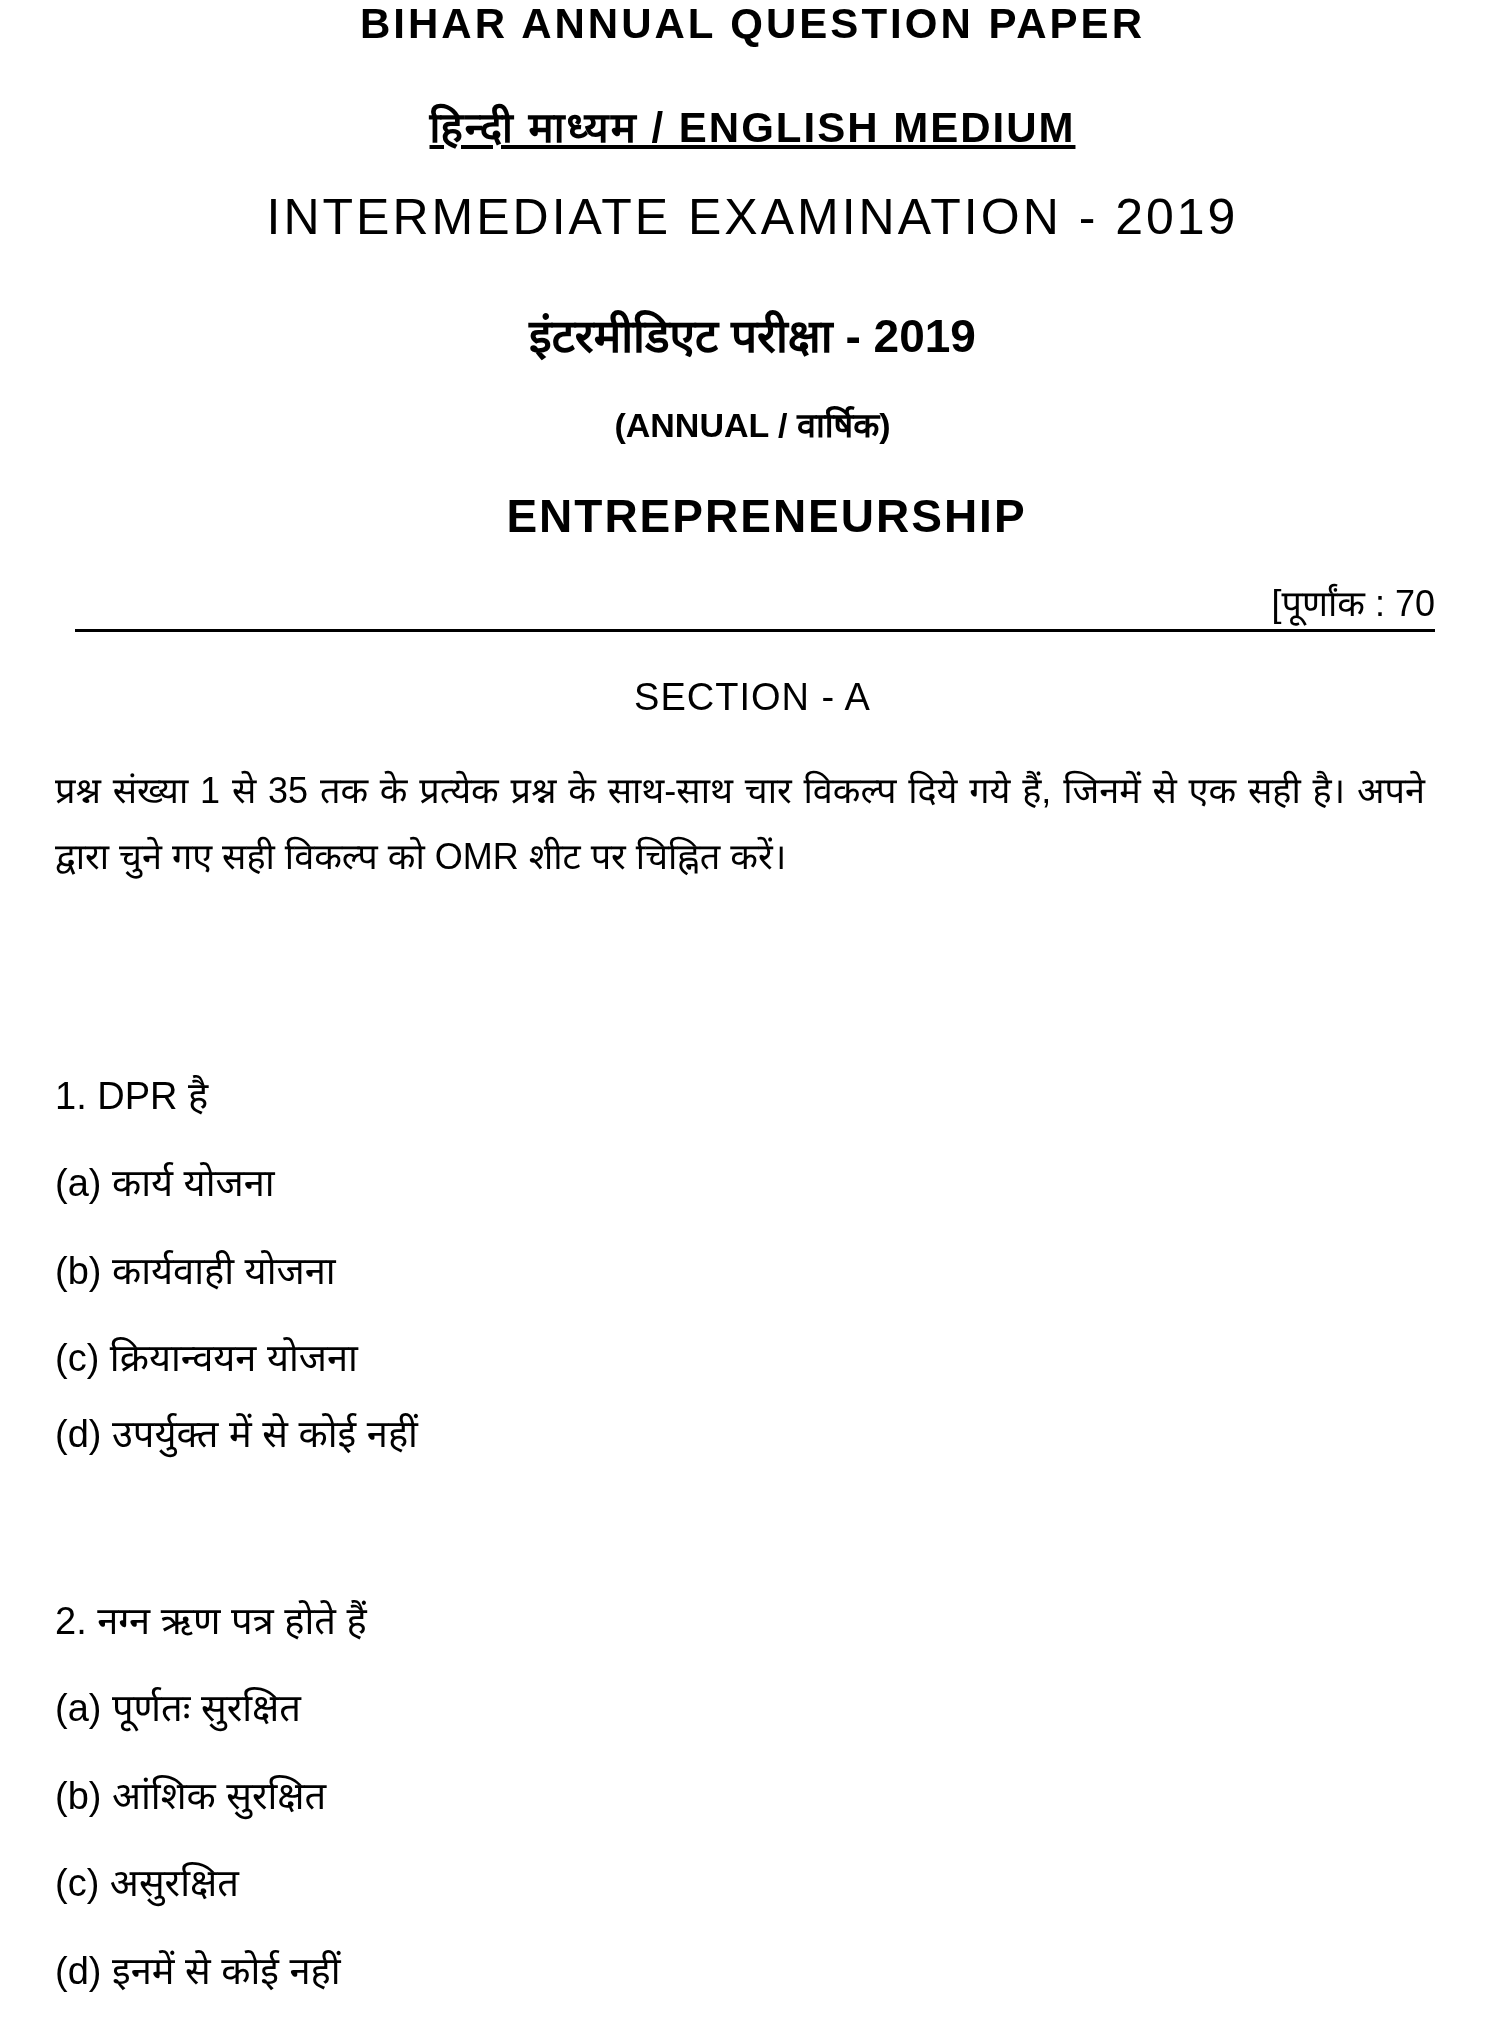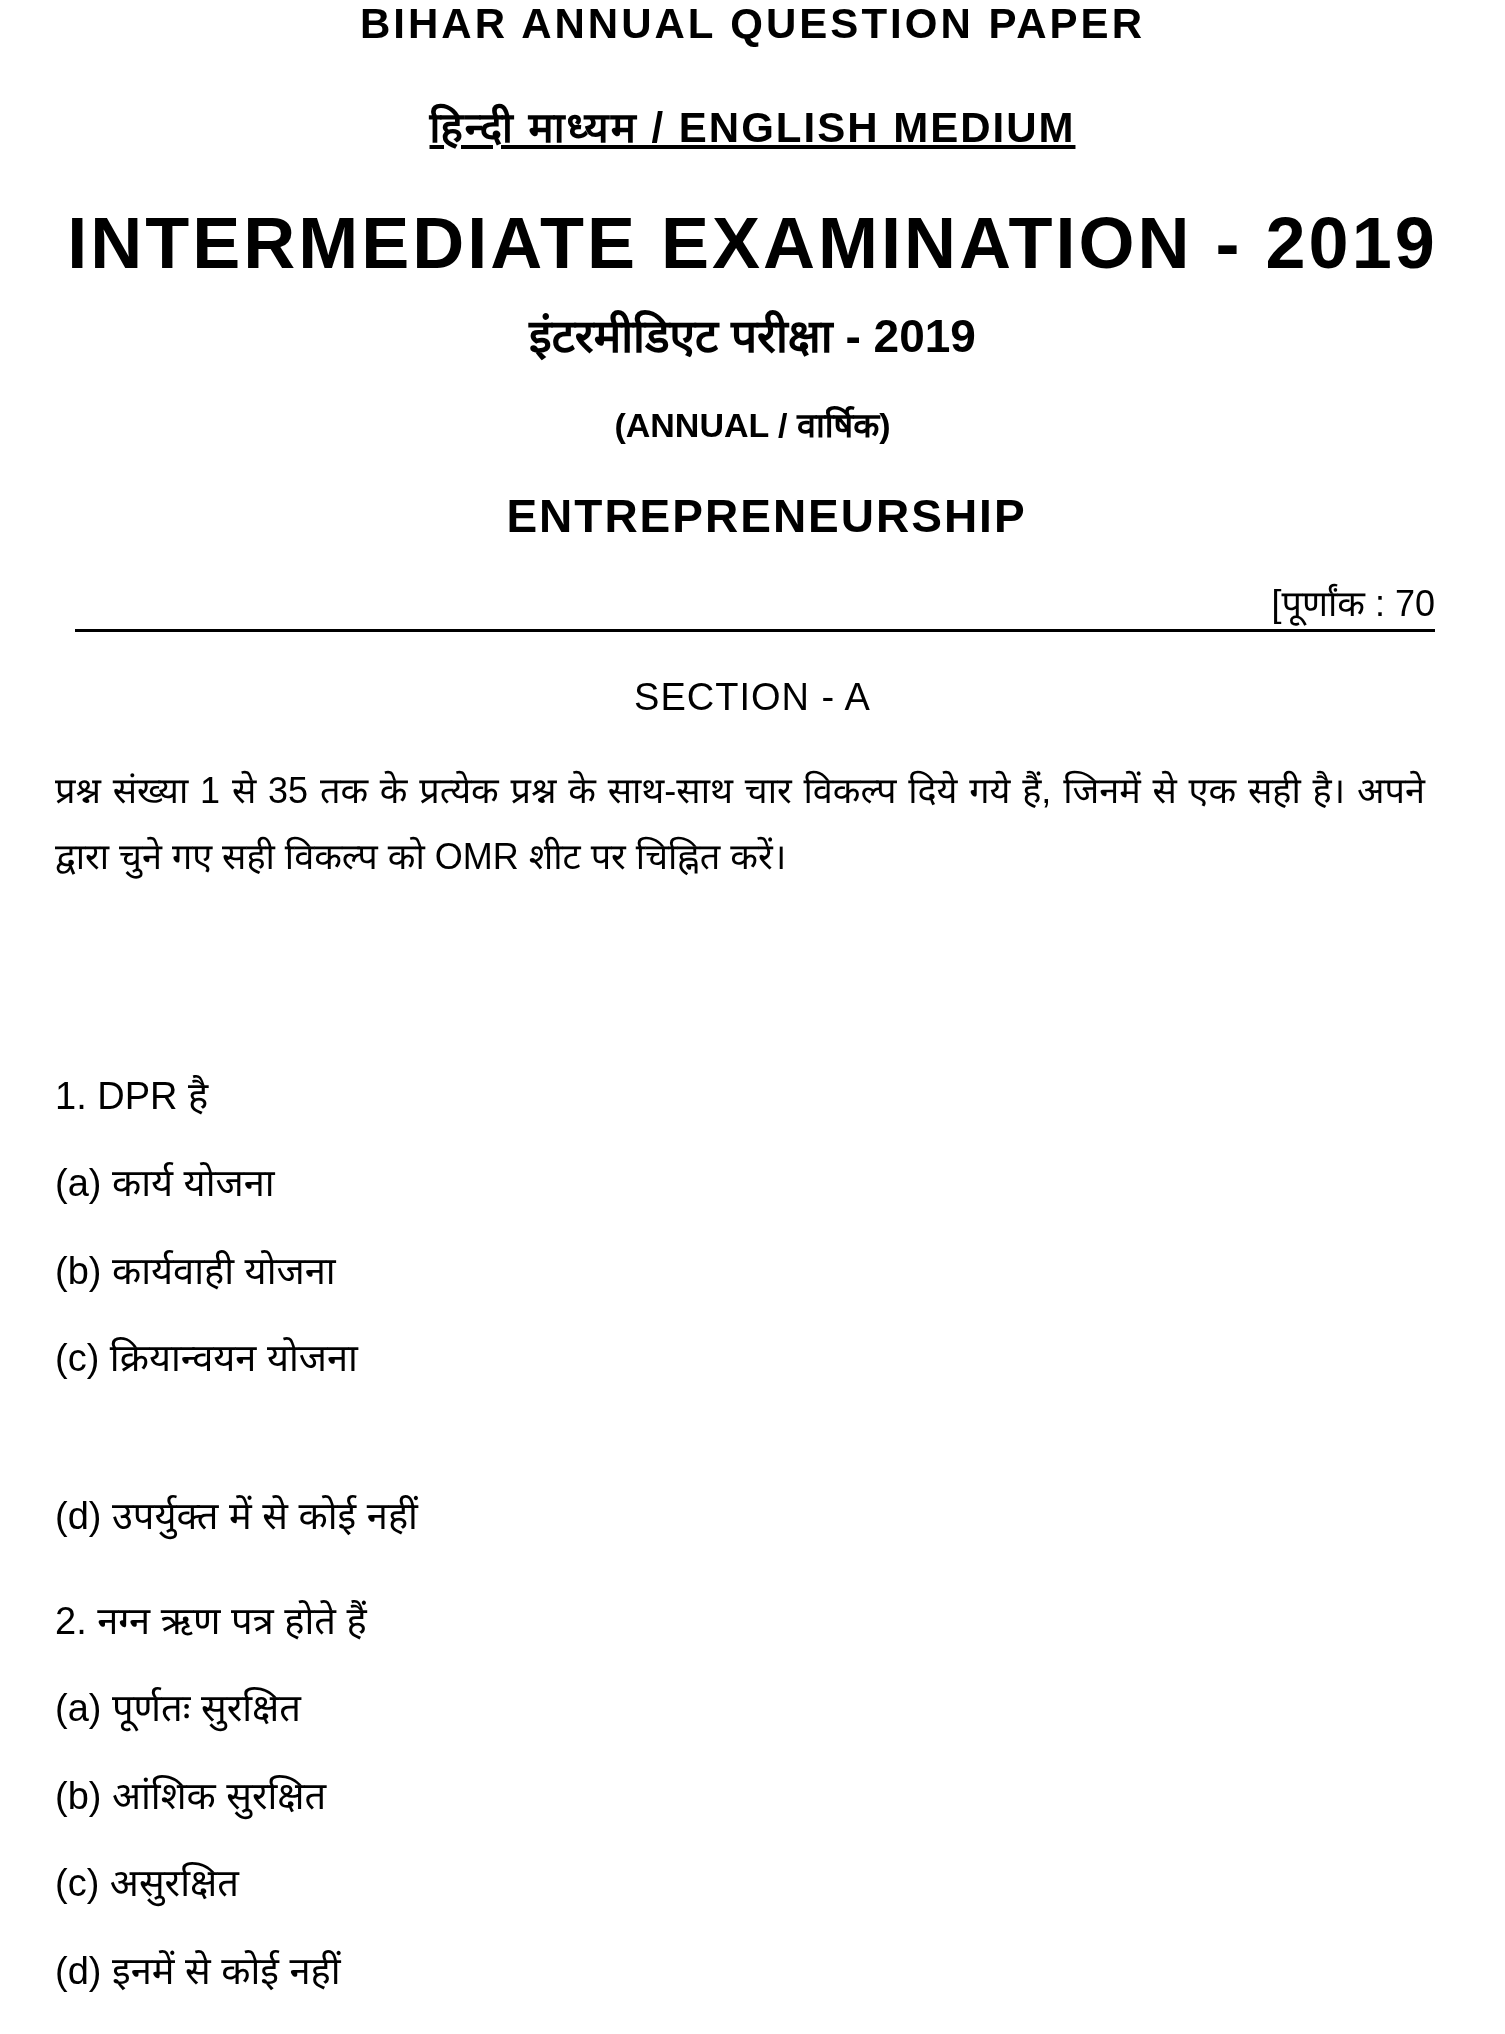--- a/index.html
+++ b/index.html
@@ -1,21 +1,21 @@
 <!DOCTYPE html>
 <html><head>
 <meta charset="utf-8">
 <style>
   html, body { margin: 0; padding: 0; background: #ffffff; }
   body { width: 1505px; height: 2034px; position: relative; overflow: hidden;
          font-family: "Liberation Sans", "DejaVu Sans", sans-serif; color: #000; }
   .c { position: absolute; left: 0; width: 1505px; text-align: center; white-space: nowrap; }
   .t1 { font-size: 42px; font-weight: bold; letter-spacing: 3px; top: 0px; }
   .t2 { font-size: 42px; font-weight: bold; letter-spacing: 2px; top: 97px; text-decoration: underline; }
-  .t3 { font-size: 72px; font-weight: bold; letter-spacing: 3px; top: 202px; }
+  .t3 { font-size: 50px; font-weight: normal; letter-spacing: 3px; top: 188px; }
   .t4 { font-size: 46px; font-weight: bold; top: 303px; }
   .t5 { font-size: 34px; font-weight: bold; top: 401px; }
   .t6 { font-size: 46px; font-weight: bold; letter-spacing: 2px; top: 489px; padding-left: 14px; }
   .time-row { position: absolute; left: 75px; width: 1360px; top: 585px; height: 44px;
               border-bottom: 3px solid #000; font-size: 36px; }
   .time-row .l { position: absolute; left: 0; bottom: 2px; }
   .time-row .r { position: absolute; right: 0; bottom: 2px; }
   .sec { font-size: 38px; top: 676px; letter-spacing: 1px; }
   .instr { position: absolute; left: 55px; width: 1370px; top: 758px; font-size: 36px;
            line-height: 66px; text-align: justify; text-align-last: left; }
@@ -35,19 +35,19 @@
   <span class="r">[पूर्णांक : 70</span>
 </div>
 
 <div class="c sec">SECTION - A</div>
 <div class="instr">प्रश्न संख्या 1 से 35 तक के प्रत्येक प्रश्न के साथ-साथ चार विकल्प दिये गये हैं, जिनमें से एक सही है। अपने द्वारा चुने गए सही विकल्प को OMR शीट पर चिह्नित करें।</div>
 
 <div class="q" style="top:1068px">1. DPR है</div>
 <div class="q" style="top:1155px">(a) कार्य योजना</div>
 <div class="q" style="top:1243px">(b) कार्यवाही योजना</div>
 <div class="q" style="top:1330px">(c) क्रियान्वयन योजना</div>
-<div class="q" style="top:1488px">(d) उपर्युक्त में से कोई नहीं</div>
+<div class="q" style="top:1406px">(d) उपर्युक्त में से कोई नहीं</div>
 
 <div class="q" style="top:1593px">2. नग्न ऋण पत्र होते हैं</div>
 <div class="q" style="top:1680px">(a) पूर्णतः सुरक्षित</div>
 <div class="q" style="top:1768px">(b) आंशिक सुरक्षित</div>
 <div class="q" style="top:1855px">(c) असुरक्षित</div>
 <div class="q" style="top:1943px">(d) इनमें से कोई नहीं</div>
 
 </body></html>

